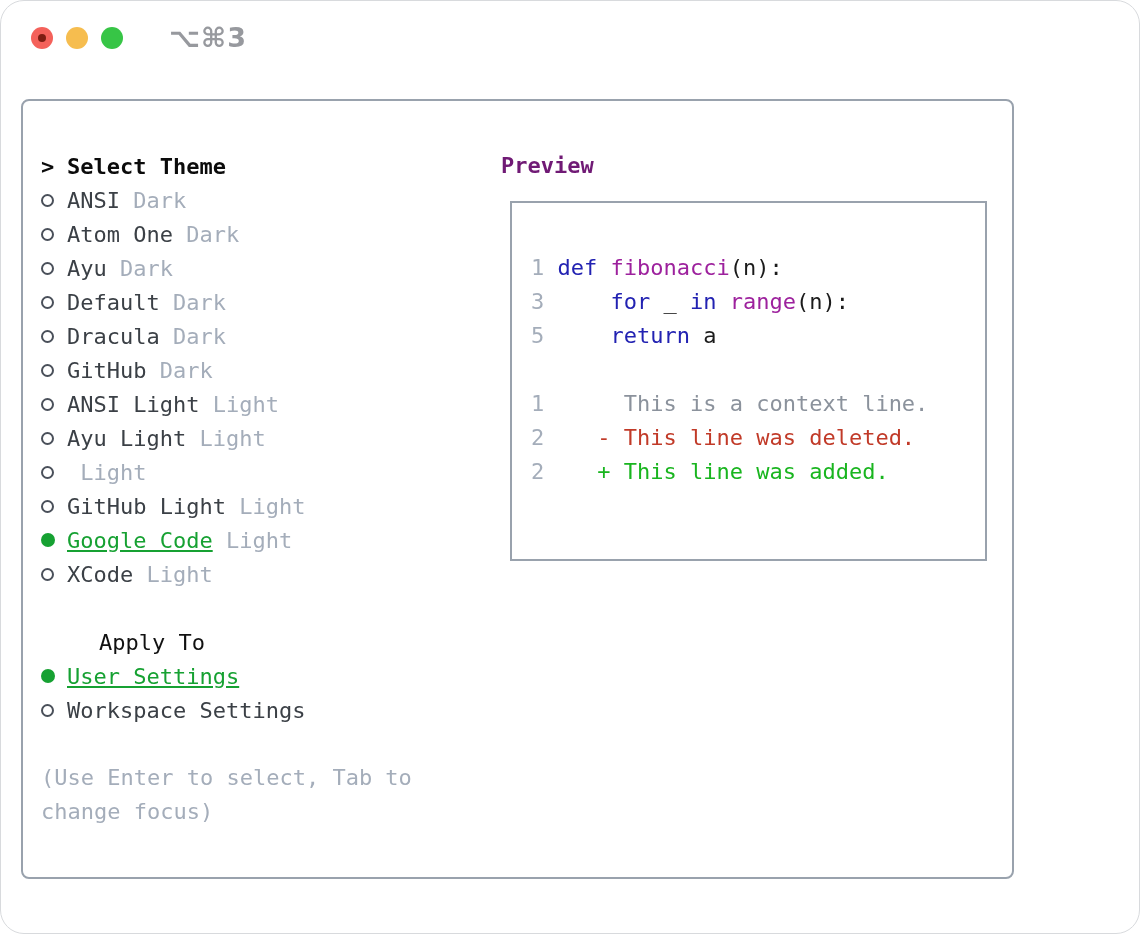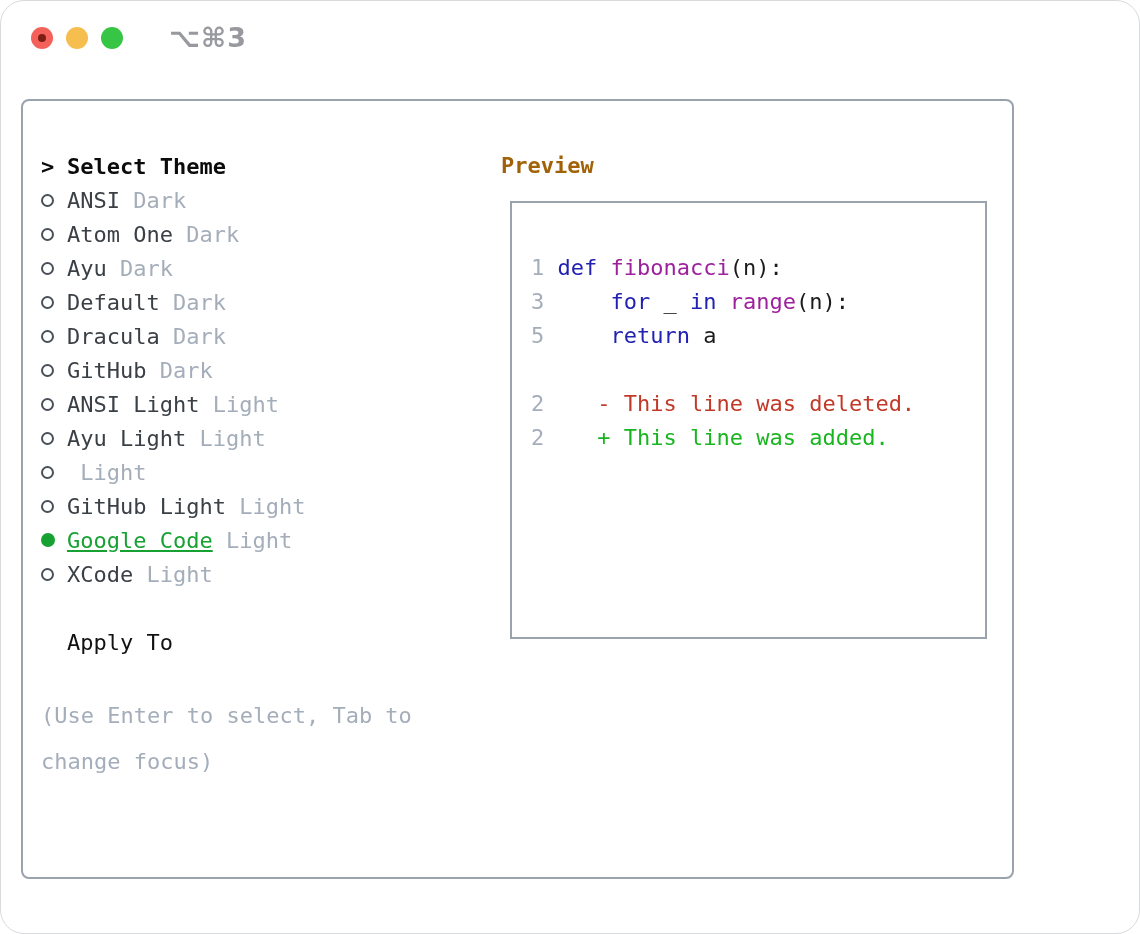--- a/index.html
+++ b/index.html
@@ -33,30 +33,30 @@
     font-size:22px; color:var(--list-text);
   }
   .left-col{position:absolute; left:18px; top:48px; width:440px;}
   .row{height:34px; display:flex; align-items:center; white-space:pre;}
   .marker{width:26px; flex:none; display:flex; align-items:center;}
   .caret{font-weight:bold; color:#0b0b0b;}
   .radio{width:13px; height:13px; border:2px solid #4a505a; border-radius:50%;
          box-sizing:border-box; background:transparent;}
   .radio.sel{border:none; width:14px; height:14px; background:var(--selected-green);}
   .hdr{font-weight:bold; color:#0b0b0b;}
-  .hdr2{color:#111;}
+  .hdr2{color:#111;margin-left:32px;}
   .tname{color:var(--list-text);text-align:center;}
   .tname.sel{color:var(--selected-green);text-decoration:underline;}
   .tvariant{color:var(--muted-gray);}
   .spacer{height:34px;}
-  .help{width:410px; line-height:46px; color:var(--muted-gray);}
+  .help{width:410px; line-height:34px; color:var(--muted-gray);}
   .preview-hdr{position:absolute; left:478px; top:48px; height:34px; line-height:34px;
-               font-weight:bold; color:#a16207;}
+               font-weight:bold; color:#701a75;}
   .preview-box{
-    position:absolute; left:487px; top:100px; width:477px; height:438px;
+    position:absolute; left:487px; top:100px; width:477px; height:360px;
     border:2px solid var(--panel-border); box-sizing:border-box;
     padding:48px 0 0 19px; overflow:hidden;
   }
   .cline{height:34px; line-height:34px; white-space:pre; font-size:22px; color:var(--code-text);}
   .lnum{color:var(--muted-gray);}
   .tk-plain{color:var(--code-text);}
   .tk-keyword{color:var(--keyword-blue);}
   .tk-function{color:var(--function-purple);}
   .tk-number{color:var(--number-teal);}
   .tk-context{color:var(--context-gray);}
@@ -98,32 +98,37 @@
           <div class="row"><span class="marker"><span class="radio"></span></span><span class="tname">XCode</span><span class="tvariant"> Light</span></div>
         </div>
 
       <div class="spacer"></div>
 
       <div class="row">
         <span class="marker"></span>
         <span class="hdr2">Apply To</span>
       </div>
 
+      <div id="apply-list">
+          <div class="row"><span class="marker"><span class="radio sel"></span></span><span class="tname sel">User Settings</span></div>
+          <div class="row"><span class="marker"><span class="radio"></span></span><span class="tname">Workspace Settings</span></div>
+        </div>
 
       <div class="spacer"></div>
 
       <div class="help">(Use Enter to select, Tab to change focus)</div>
     </div>
 
     <div class="preview-hdr">Preview</div>
 
     <div class="preview-box">
       <div id="code">
           <div class="cline"><span class="lnum">1 </span><span class="tk-keyword">def</span><span class="tk-plain"> </span><span class="tk-function">fibonacci</span><span class="tk-plain">(n):</span></div>
           <div class="cline"><span class="lnum">3 </span><span class="tk-plain">    </span><span class="tk-keyword">for</span><span class="tk-plain"> _ </span><span class="tk-keyword">in</span><span class="tk-plain"> </span><span class="tk-function">range</span><span class="tk-plain">(n):</span></div>
           <div class="cline"><span class="lnum">5 </span><span class="tk-plain">    </span><span class="tk-keyword">return</span><span class="tk-plain"> a</span></div>
           <div class="cline"><span class="lnum">  </span></div>
+          <div class="cline"><span class="lnum">1 </span><span class="tk-context">     This is a context line.</span></div>
           <div class="cline"><span class="lnum">2 </span><span class="tk-deleted">   - This line was deleted.</span></div>
           <div class="cline"><span class="lnum">2 </span><span class="tk-added">   + This line was added.</span></div>
         </div>
     </div>
   </div>
 </div>
 
 </body></html>

